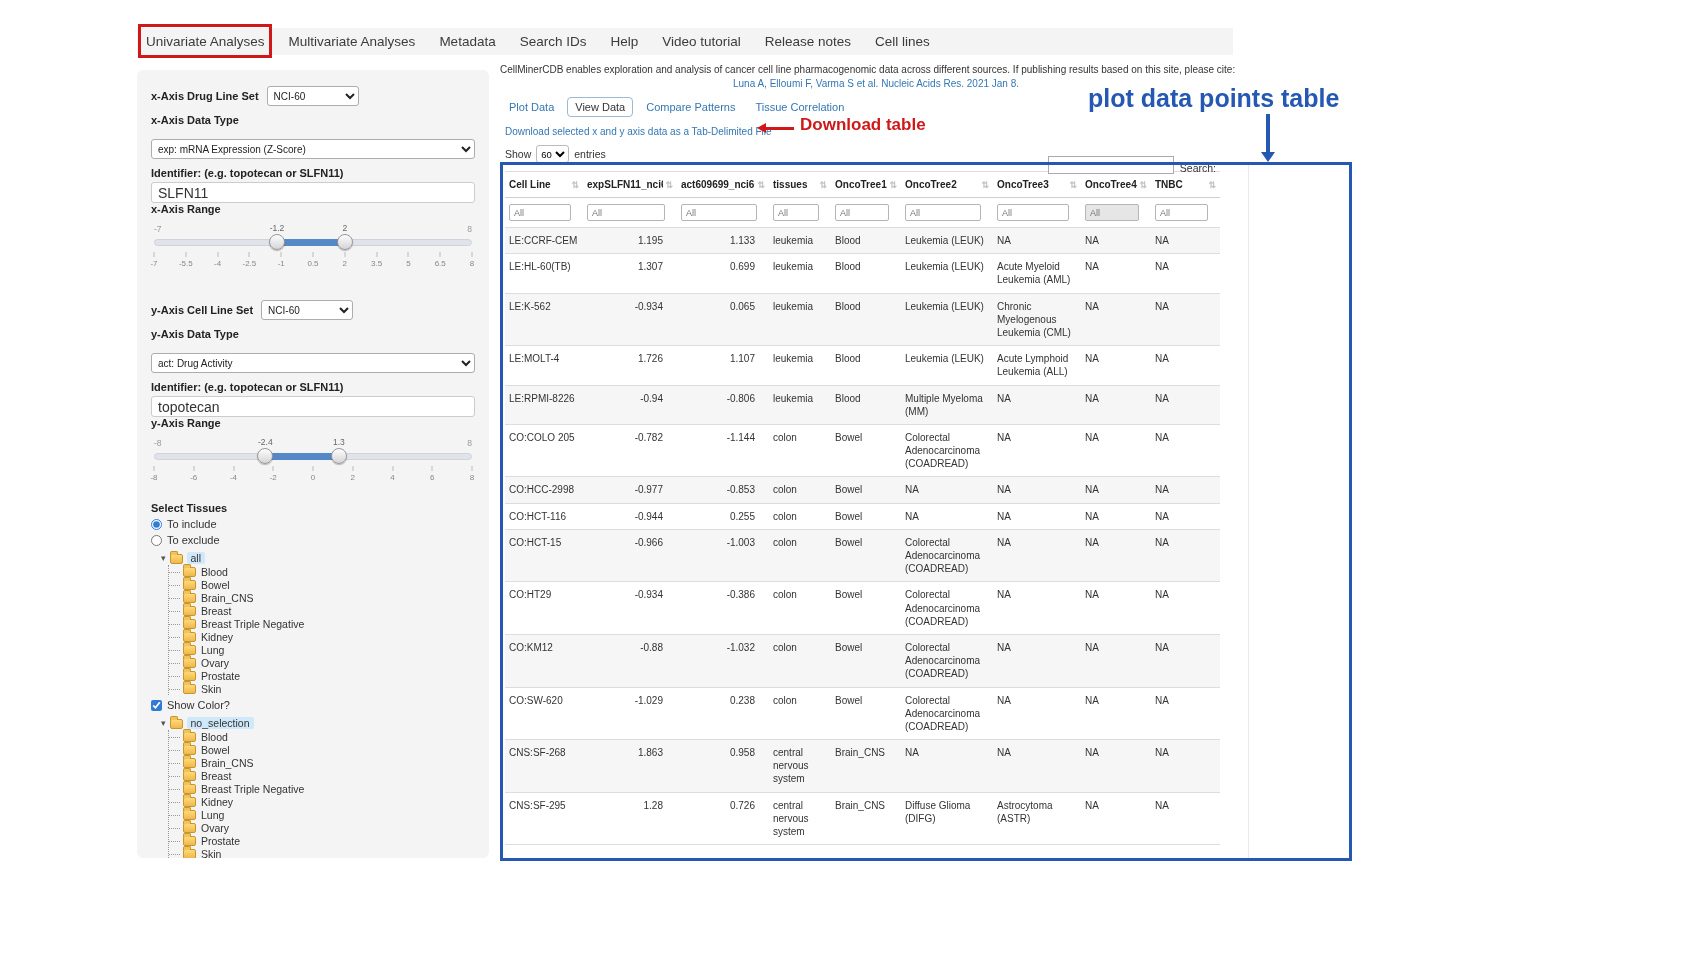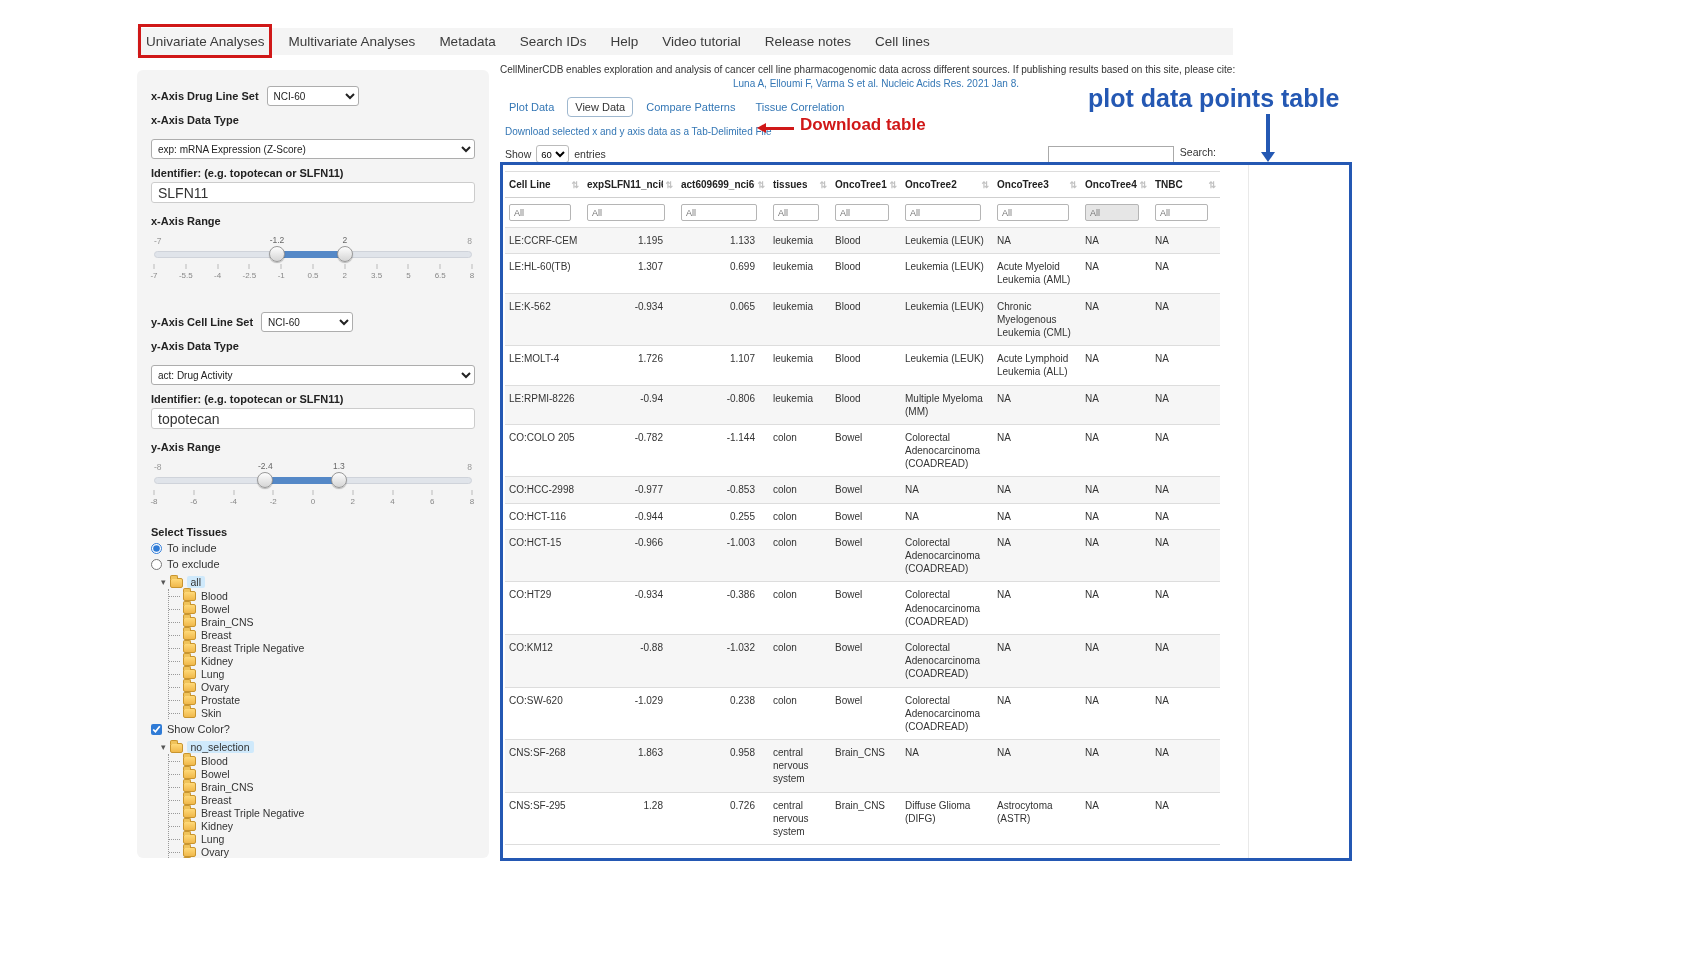--- a/index.html
+++ b/index.html
@@ -11,21 +11,21 @@
   .navbar { position:absolute; left:137px; top:28px; width:1096px; height:27px; background:#f4f4f4;
             display:flex; align-items:center; gap:24px; padding:0 6px 0 9px; }
   .nav-item { font-size:13.5px; color:#3b3b3b; white-space:nowrap; cursor:pointer; }
   .nav-item.highlighted { position:relative; }
   .nav-item.highlighted::after { content:""; position:absolute; left:-8px; right:-7px; top:-10px; bottom:-9px;
             border:3px solid var(--ann-red); pointer-events:none; }
 
   
   .sidebar { position:absolute; left:137px; top:70px; width:352px; height:788px; background:#f4f4f4;
              border-radius:6px; padding:16px 14px; color:#222; overflow:hidden; }
-  .sb-label { font-weight:bold; font-size:11px; color:#222; display:block; } .mt8{margin-top:8px;} .mt12{margin-top:12px;} .mt14{margin-top:14px;} .mt26{margin-top:26px;}
+  .sb-label { font-weight:bold; font-size:11px; color:#222; display:block; } .mt8{margin-top:8px;} .mt12{margin-top:0;} .mt14{margin-top:14px;} .mt26{margin-top:26px;}
   .sb-inline { display:flex; align-items:center; gap:8px; }
   .sb-select { font-size:10px; height:20px; border:1px solid #adadad; border-radius:3px; background:#fff; color:#222; padding:0 2px; min-width:92px; }
   .sb-select.wide { width:100%; margin-top:13px; }
   .sb-input { width:100%; height:21px; border:1px solid #ccc; border-radius:3px; background:#fff; font-size:14px; padding:0 6px; margin-top:3px; color:#333; }
 
   
   .slider { position:relative; height:50px; margin:9px 3px 0; }
   .minmax { position:absolute; top:0; font-size:8.5px; color:#999; }
   .hlabel { position:absolute; top:-1px; transform:translateX(-50%); font-size:8.5px; color:#666; }
   .track { position:absolute; left:0; right:0; top:15px; height:7px; background:#e0e4ea; border:1px solid #cfd3da; border-radius:4px; }
@@ -57,21 +57,21 @@
   .content { position:absolute; left:500px; top:64px; width:752px; }
   .citation { text-align:left; font-size:10px; color:#333; }
   .citation-ref { text-align:center; font-size:10px; color:var(--link); margin-top:3px; cursor:pointer; }
   .tabs { display:flex; align-items:center; gap:6px; margin:8px 0 0 2px; }
   .tab { font-size:11px; color:var(--link); padding:3px 7px; cursor:pointer; white-space:nowrap; }
   .tab.active { color:#333; border:1px solid #9fb8cf; border-radius:4px; background:#fff; }
   .download-row { margin:4px 0 0 5px; }
   .download-link { font-size:10px; color:var(--link); cursor:pointer; text-decoration:none; }
   .show-row { display:flex; align-items:center; gap:5px; margin:6px 0 0 5px; font-size:10.5px; color:#333; }
   .entries-select { font-size:9.5px; height:18px; border:1px solid #bbb; border-radius:3px; background:#fff; }
-  .search-ctl { position:absolute; top:82px; right:36px; display:flex; align-items:flex-start; gap:6px; }
+  .search-ctl { position:absolute; top:92px; right:36px; display:flex; align-items:flex-end; gap:6px; }
   .search-input { width:126px; height:18px; border:1px solid #aaa; font-size:10px; padding:0 4px; background:#fff; }
   .search-label { font-size:10.5px; color:#333; }
 
   
   table.data { border-collapse:collapse; table-layout:fixed; width:715px; margin:8px 0 0 5px; }
   .data th { font-size:10px; font-weight:bold; color:#222; text-align:left; padding:7px 4px;
              border-top:1px solid #ddd; border-bottom:1px solid #cfcfcf; vertical-align:middle; }
   .th-flex { display:flex; align-items:flex-end; justify-content:space-between; gap:2px; }
   .th-flex > span:first-child { white-space:nowrap; overflow:hidden; }
   .sort { color:#c2c2c2; font-size:9px; flex:0 0 auto; cursor:pointer; }

